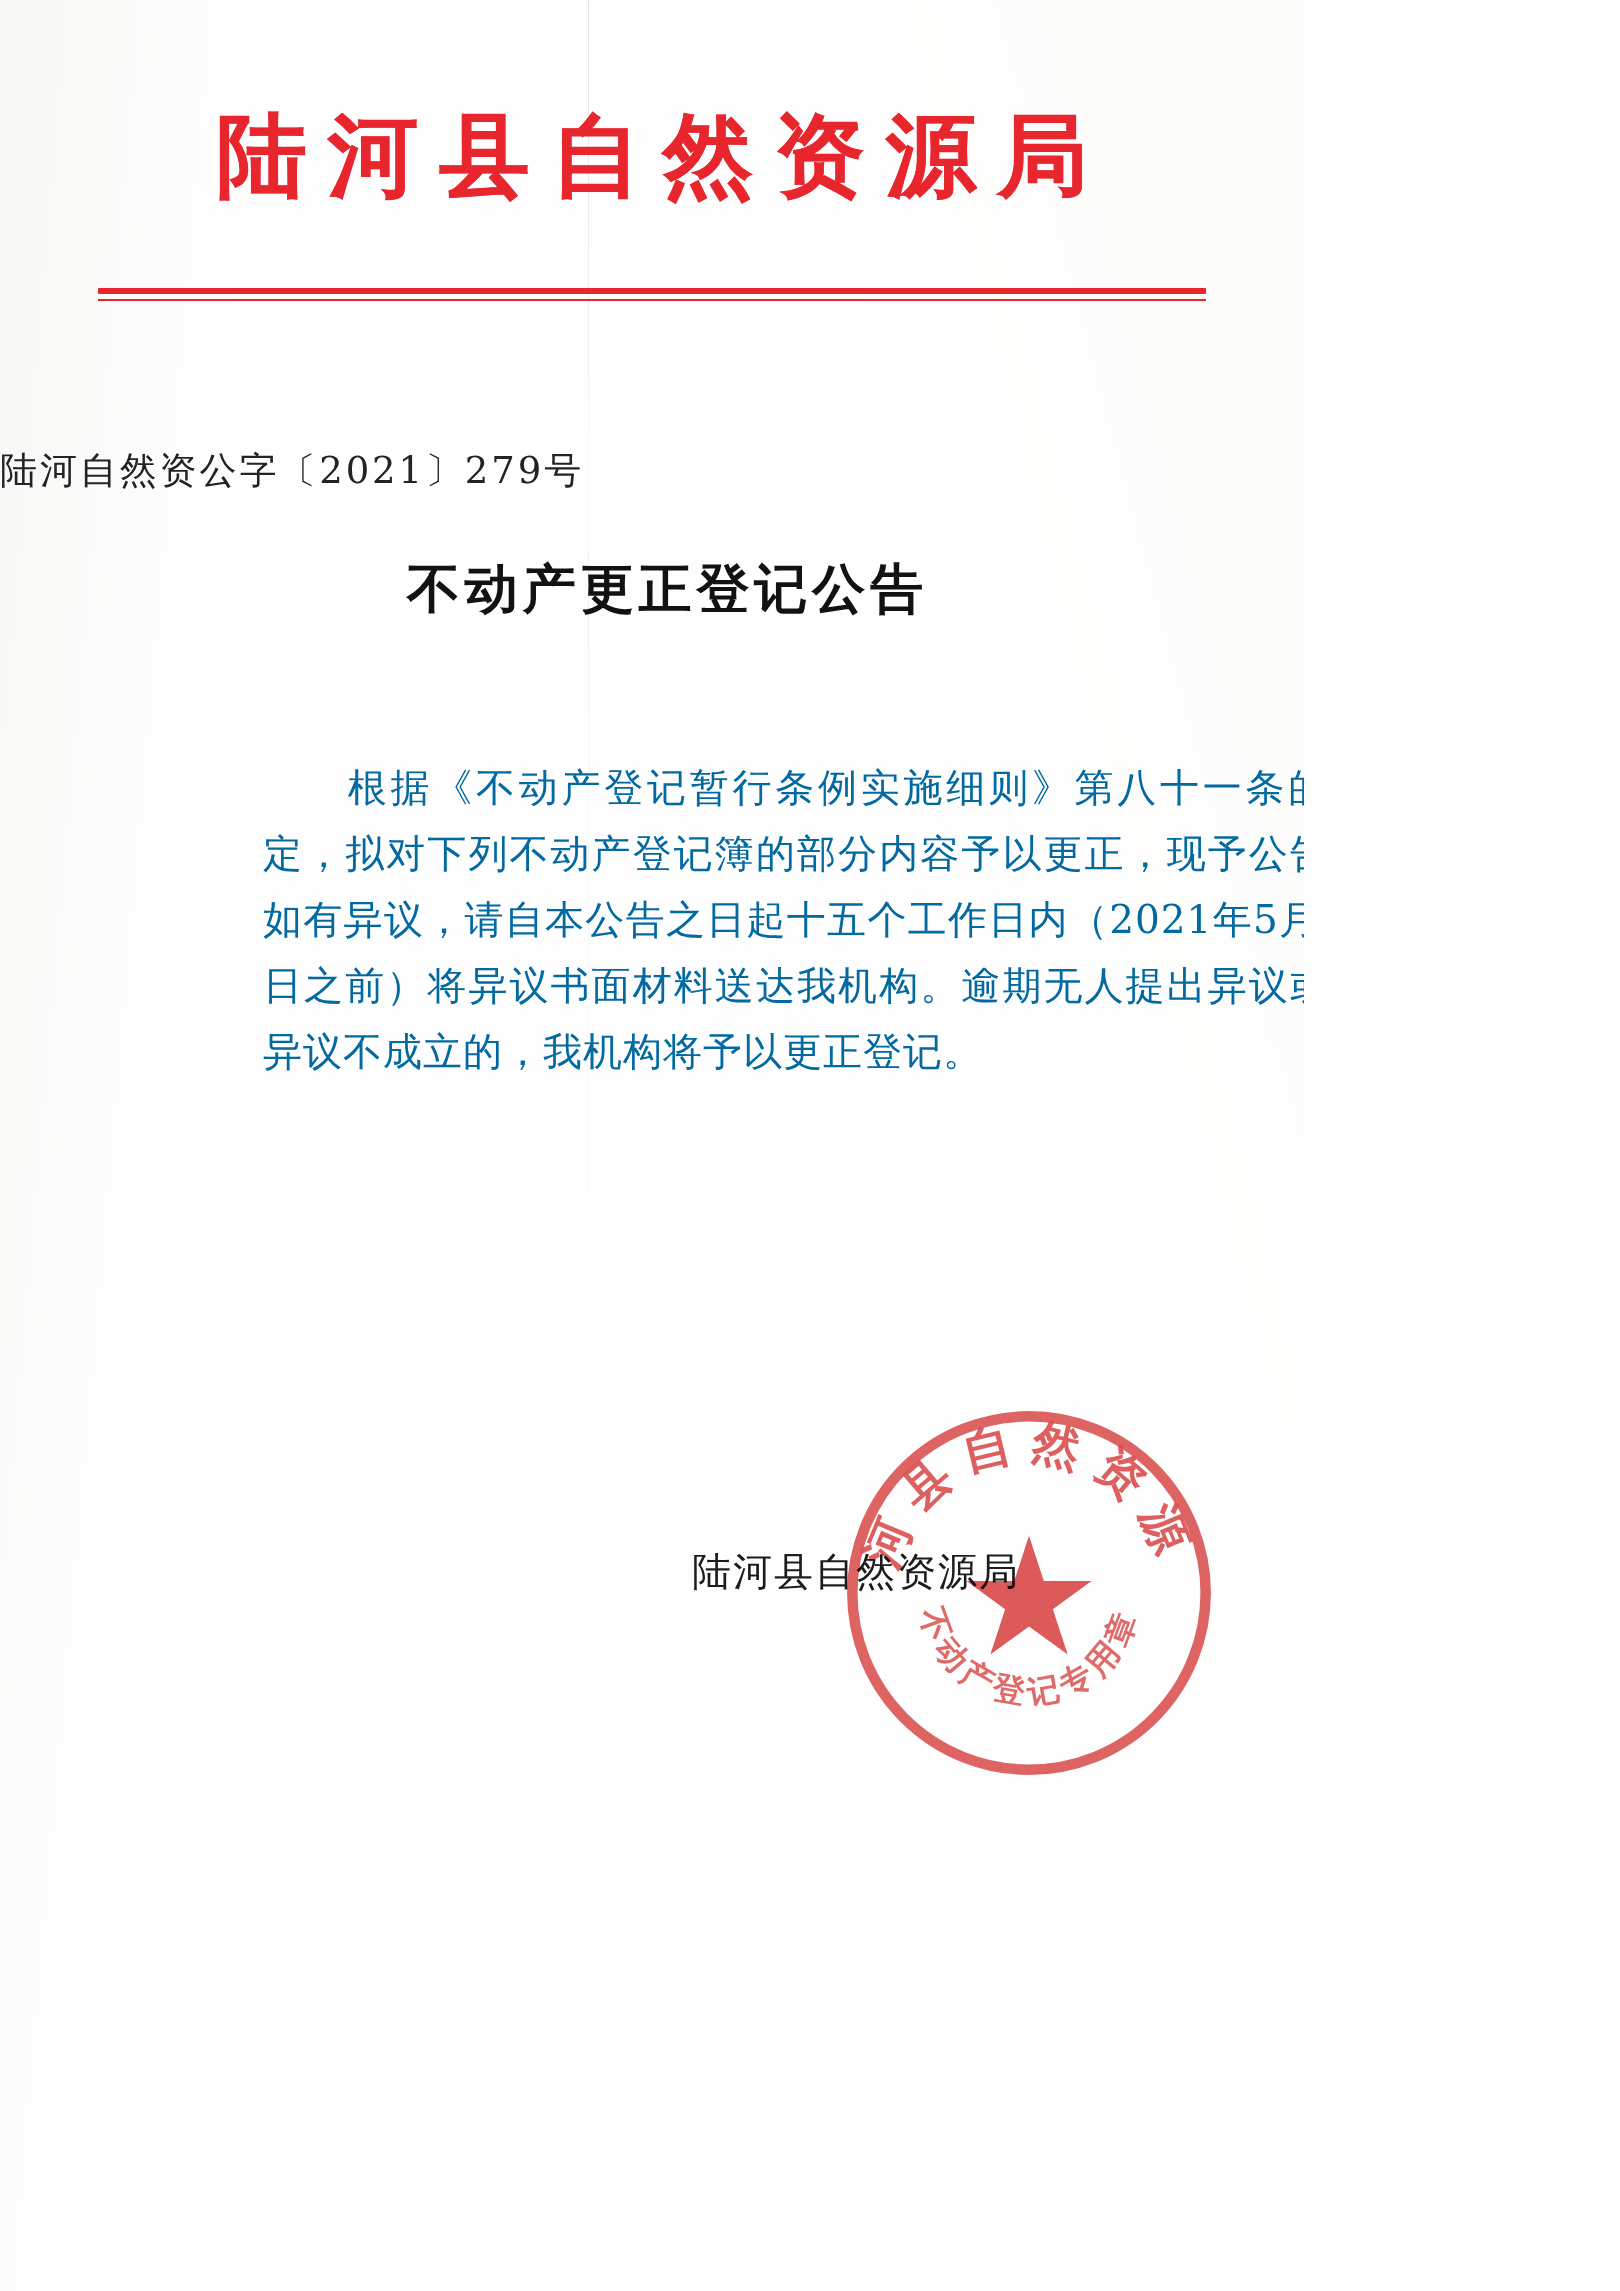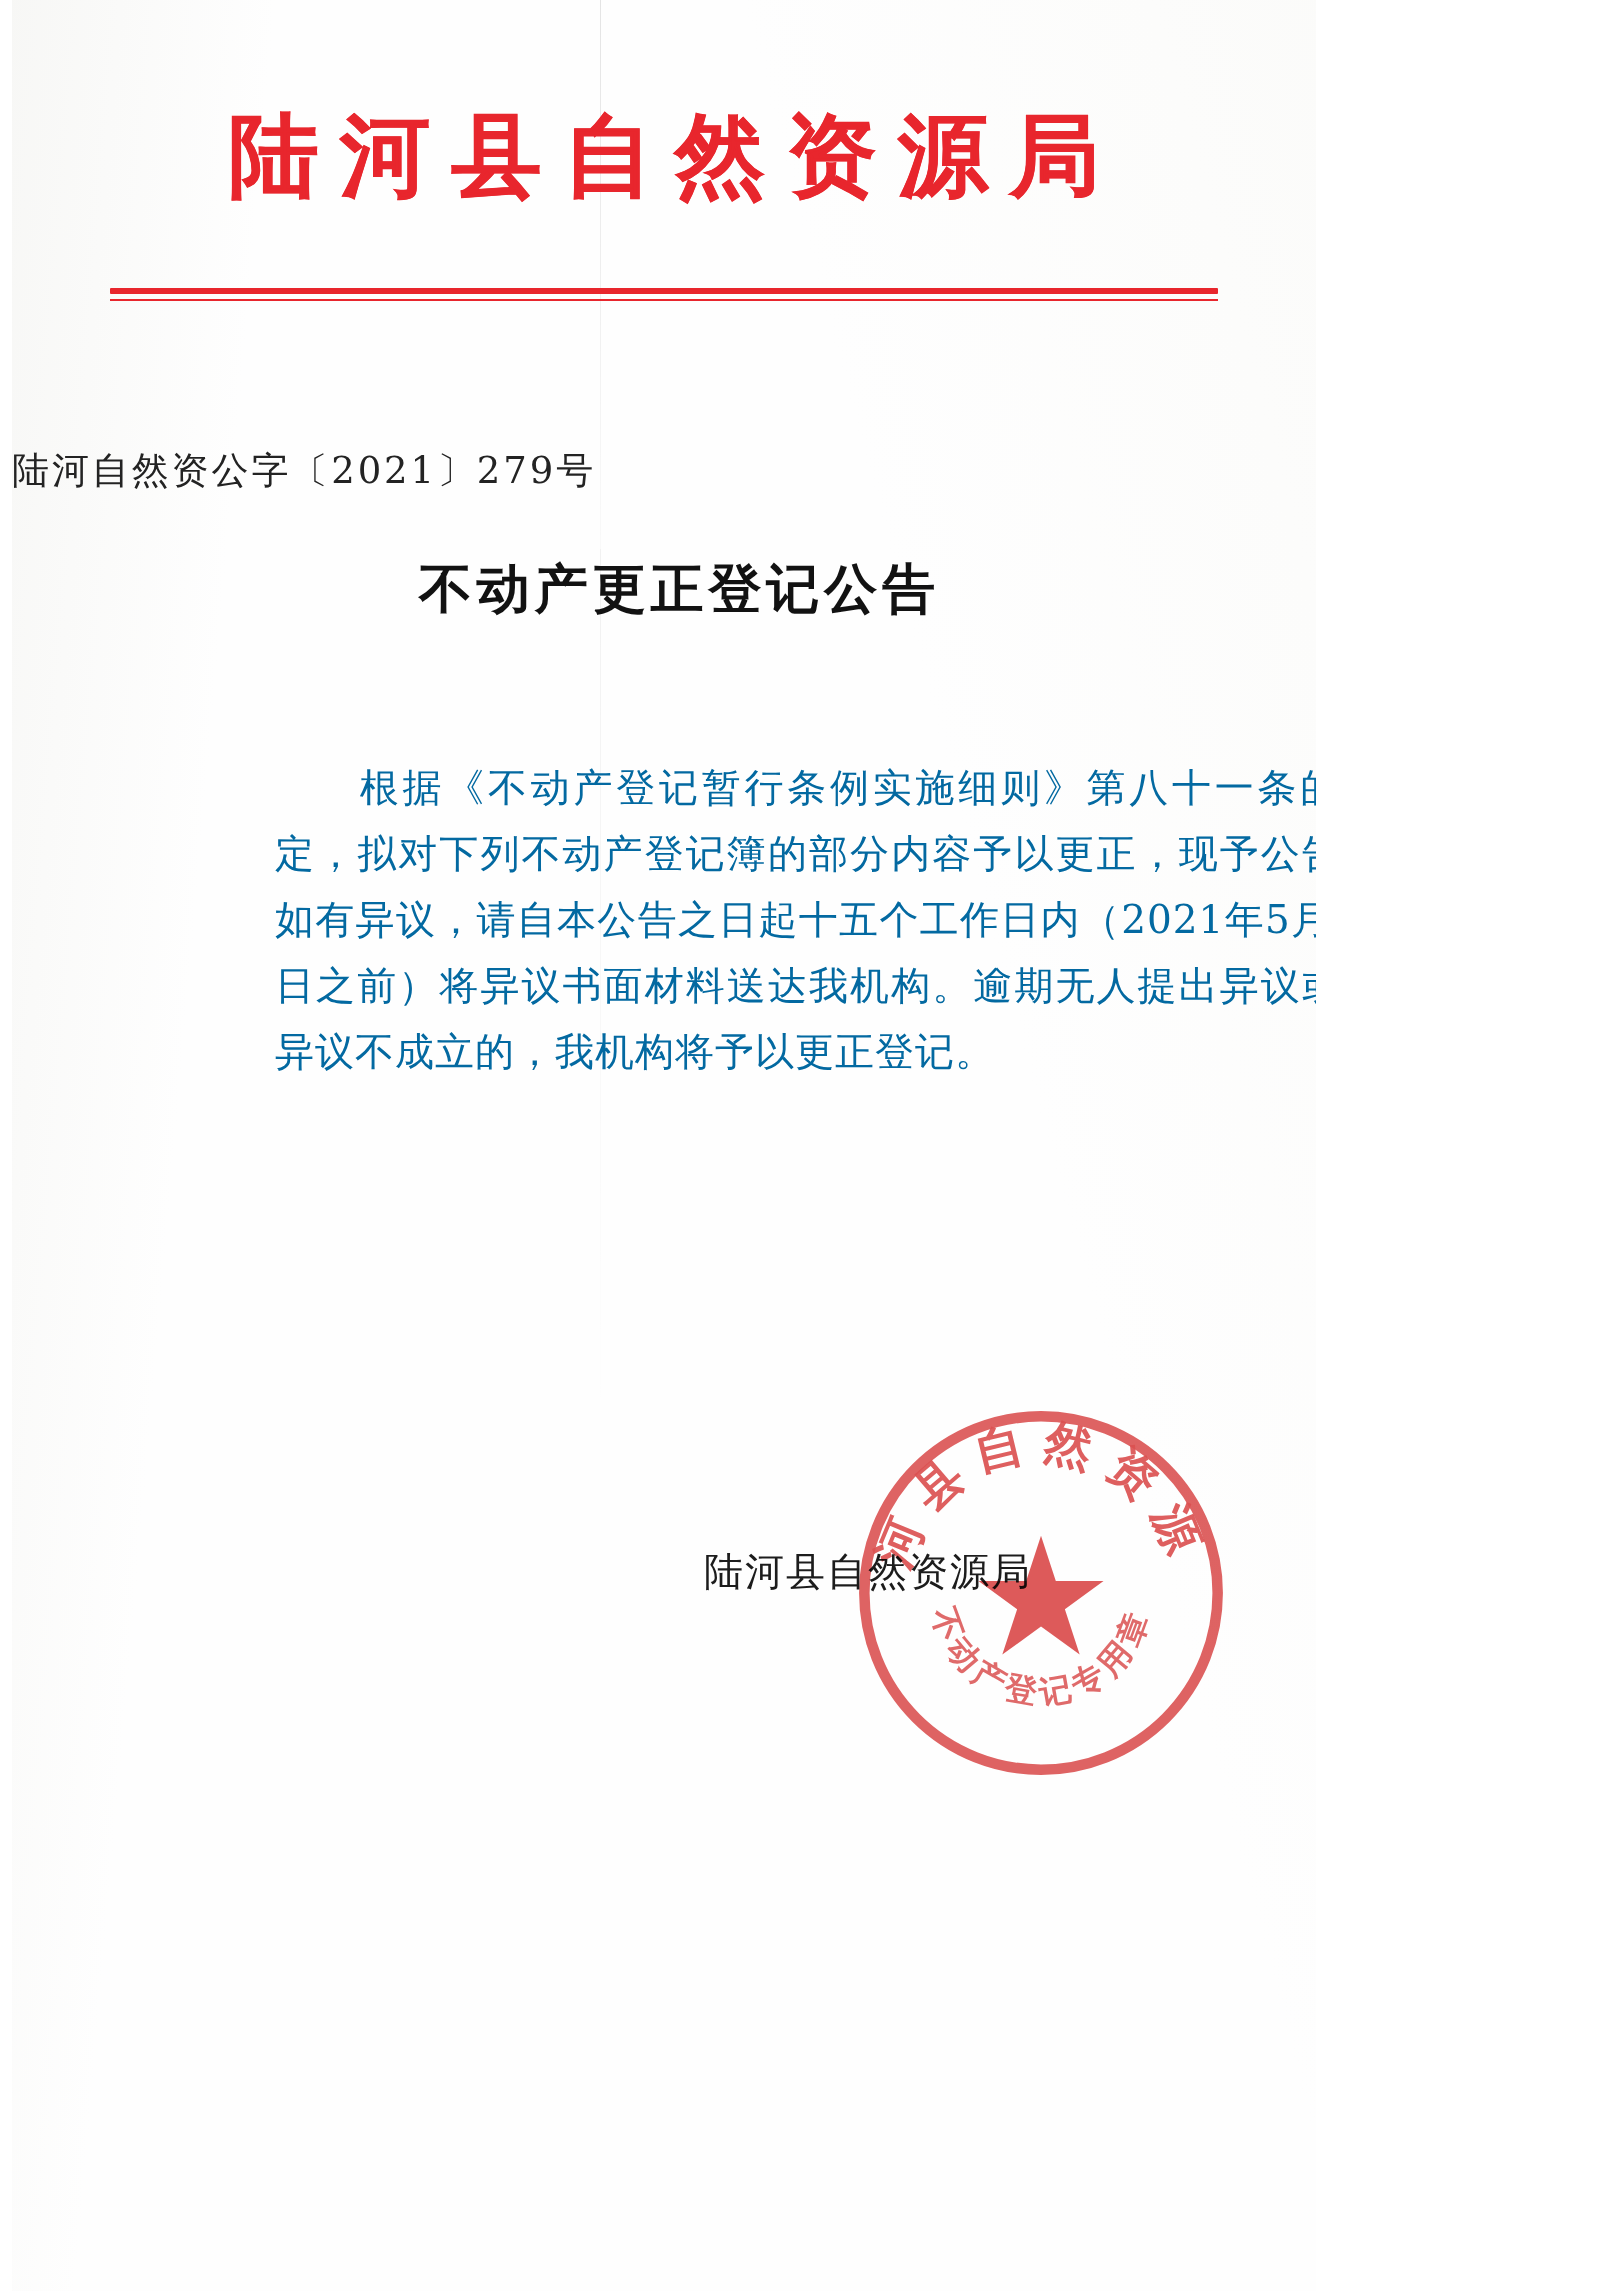--- a/index.html
+++ b/index.html
@@ -12,21 +12,20 @@
     font-family: "DejaVu Serif", "Liberation Serif", serif;
     color: #1a1a1a;
   }
   .page {
     position: relative;
     width: 1304px;
     height: 2292px;
     background: #fefefe;
     overflow: hidden;
     box-sizing: border-box;
-    margin-left: 12px;
   }
   
   .paper-tint {
     position: absolute;
     inset: 0;
     background:
       linear-gradient(95deg, rgba(246,246,244,0.85) 0%, rgba(255,255,255,0.2) 18%, rgba(255,255,255,0) 55%),
       linear-gradient(255deg, rgba(250,250,248,0.7) 0%, rgba(255,255,255,0) 30%);
     pointer-events: none;
   }

